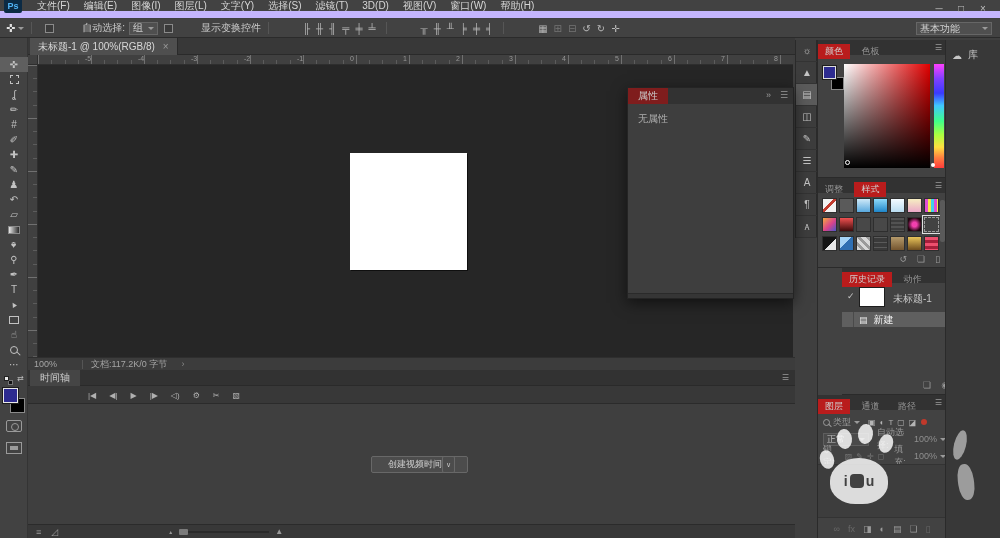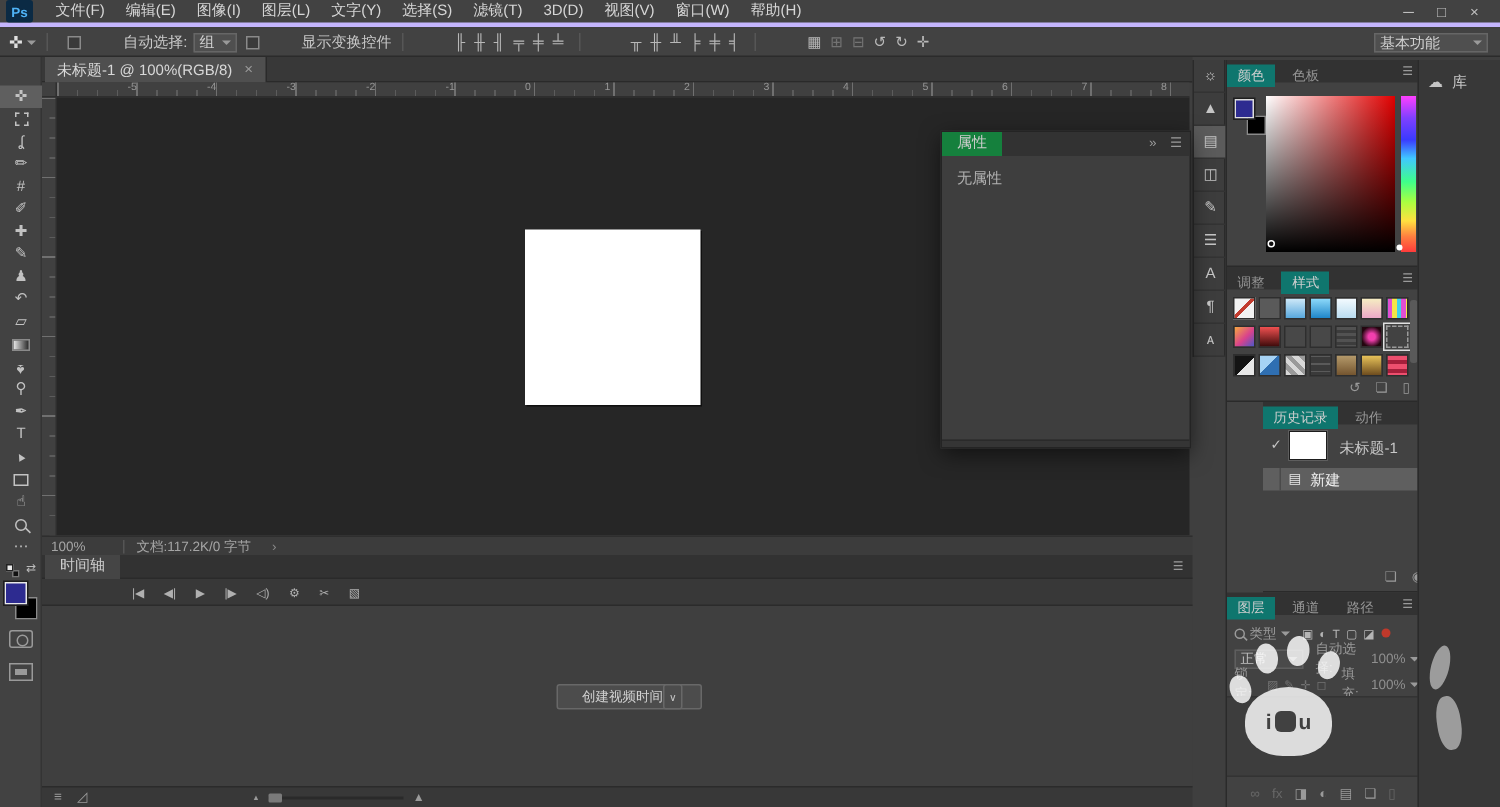--- a/index.html
+++ b/index.html
@@ -1,20 +1,20 @@
 <!DOCTYPE html>
 <html><head>
 <meta charset="utf-8">
 <style>
   html,body{margin:0;padding:0;background:#222;}
   *{box-sizing:border-box;font-family:"Liberation Sans","DejaVu Sans",sans-serif;}
   #root{position:relative;width:1000px;height:538px;background:#3f3f3f;overflow:hidden;color:#c9c9c9;}
 
   
-  .menubar{position:absolute;left:0;top:0;width:1000px;height:18px;background:#424242;border-bottom:3px solid #c4b5fd;display:flex;align-items:center;}
+  .menubar{position:absolute;left:0;top:0;width:1000px;height:18px;background:#424242;border-bottom:7px solid #c4b5fd;display:flex;align-items:center;}
   .ps-logo{width:18px;height:15px;margin-left:4px;background:#0b2a44;color:#4fb3f6;font-size:9px;font-weight:bold;display:flex;align-items:center;justify-content:center;border-radius:2px;}
   #menus{display:flex;margin-left:8px;}
   .menu-item{padding:0 7px;font-size:10px;line-height:18px;color:#d6d6d6;cursor:default;}
   .winctl{position:absolute;right:6px;top:0;display:flex;}
   .winctl span{width:22px;text-align:center;font-size:10px;line-height:18px;color:#bfbfbf;}
 
   
   .optionsbar{position:absolute;left:0;top:19px;width:1000px;height:19px;background:#424242;border-bottom:1px solid #2b2b2b;display:flex;align-items:center;font-size:10px;color:#c9c9c9;}
   .optionsbar>*{flex:none;margin-left:24px;}
   .tool-badge{margin-left:6px;color:#e0e0e0;font-size:11px;}
@@ -67,37 +67,37 @@
   .canvas{position:absolute;left:38px;top:65px;width:755px;height:292px;background:#262626;}
   .whitedoc{position:absolute;left:350px;top:153px;width:117px;height:117px;background:#ffffff;box-shadow:1px 1px 0 rgba(0,0,0,.6);}
   .statusbar{position:absolute;left:28px;top:357px;width:767px;height:13px;background:#3c3c3c;border-top:1px solid #2e2e2e;display:flex;align-items:center;font-size:9px;color:#a5a5a5;}
   .statusbar .zoomval{margin-left:6px;width:40px;}
   .statusbar .ssep{width:1px;height:9px;background:#555;margin:0 8px;}
   .statusbar .chev{margin-left:14px;color:#8a8a8a;}
 
   
   .props{position:absolute;left:627px;top:87px;width:167px;height:212px;background:#3e3e3e;border:1px solid #242424;box-shadow:0 4px 14px rgba(0,0,0,.55);z-index:30;}
   .props-head{position:absolute;left:0;top:0;width:100%;height:16px;background:#323232;}
-  .props-tab{position:absolute;left:0;top:0;height:16px;padding:0 10px;background:#15803d;color:#cccccc;font-size:10px;line-height:16px;}
+  .props-tab{position:absolute;left:0;top:0;height:16px;padding:0 10px;background:#7f1d1d;color:#cccccc;font-size:10px;line-height:16px;}
   .props-coll{position:absolute;right:22px;top:2px;font-size:9px;color:#9a9a9a;}
   .props-menu{position:absolute;right:5px;top:2px;font-size:9px;color:#9a9a9a;}
   .props-empty{position:absolute;left:10px;top:24px;font-size:10px;color:#b0b0b0;}
   .props-foot{position:absolute;left:0;bottom:0;width:100%;height:5px;background:#353535;border-top:1px solid #2a2a2a;}
 
   
   #dockstrip{position:absolute;left:795px;top:40px;width:22px;background:#3d3d3d;border-left:1px solid #2a2a2a;border-right:1px solid #2a2a2a;display:flex;flex-direction:column;}
   .dock-cell{width:22px;height:22px;display:flex;align-items:center;justify-content:center;font-size:10px;color:#c5c5c5;border-bottom:1px solid #333;}
   .dock-cell.active{background:#5b5b5b;}
 
   
   .rightcol{position:absolute;left:817px;top:40px;width:128px;height:498px;background:#424242;border-left:1px solid #2a2a2a;}
   .panel{position:absolute;left:0;width:128px;border-bottom:1px solid #2a2a2a;}
   .ptabs{position:relative;height:15px;background:#323232;}
   .ptab{display:inline-block;height:15px;line-height:15px;padding:0 7px;font-size:9px;color:#969696;}
-  .ptab.active{background:#0f766e;color:#cfcfcf;}
+  .ptab.active{background:#b91c1c;color:#cfcfcf;}
   .pmenu{position:absolute;right:4px;top:0;line-height:15px;font-size:8px;color:#9a9a9a;}
 
   
   .cp-fg{position:absolute;left:5px;top:26px;width:13px;height:13px;border:1px solid #dcdcdc;outline:1px solid #1e1e1e;z-index:3;}
   .cp-bg{position:absolute;left:13px;top:37px;width:13px;height:13px;background:#000;border:1px solid #8a8a8a;z-index:2;}
   .satfield{position:absolute;left:26px;top:24px;width:86px;height:104px;background-color:#e00000;background-image:linear-gradient(to bottom,rgba(0,0,0,0),#000),linear-gradient(to right,#fff,rgba(255,255,255,0));}
   .satdot{position:absolute;left:27px;top:120px;width:5px;height:5px;border:1px solid #fff;border-radius:50%;z-index:2;}
   .huebar{position:absolute;left:116px;top:24px;width:10px;height:104px;background:linear-gradient(to bottom,#ff40ff 0%,#8040ff 14%,#3a3aff 28%,#40c8ff 40%,#3fff8a 55%,#aaff40 68%,#ffe040 80%,#ff8040 90%,#ff3b3b 100%);}
   .huedot{position:absolute;left:113px;top:123px;width:4px;height:4px;background:#fff;border-radius:50%;z-index:2;}
 

